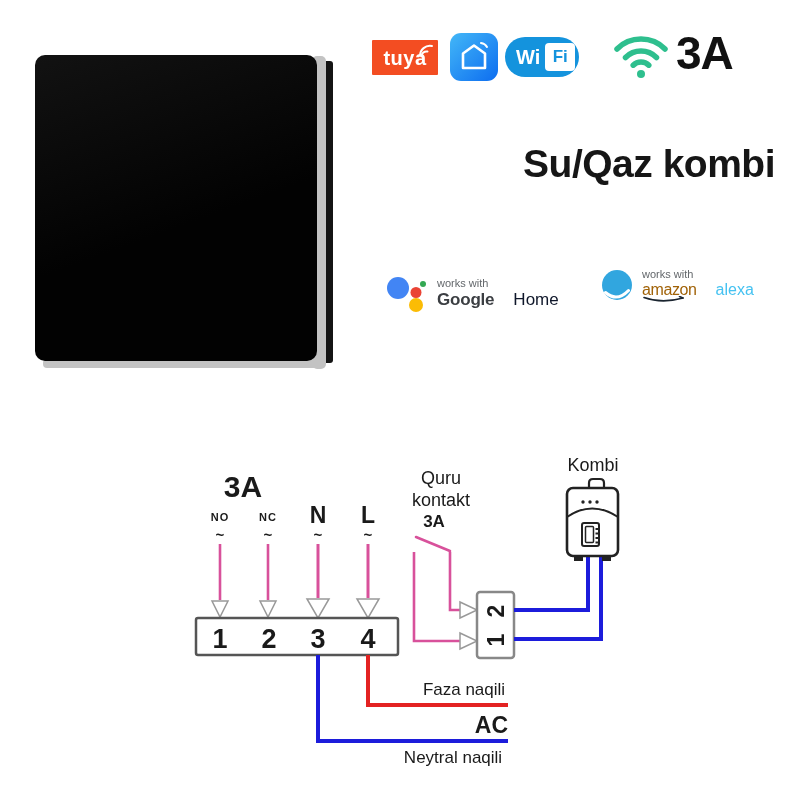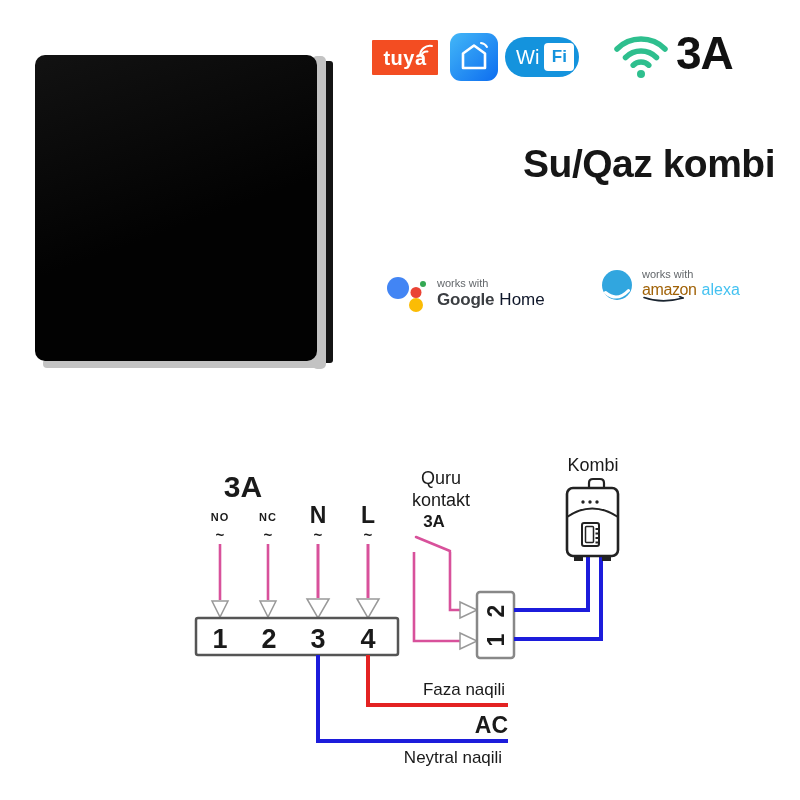--- a/index.html
+++ b/index.html
@@ -17,38 +17,38 @@
   .tuya{position:absolute;left:372px;top:40px;width:66px;height:35px;background:#f34d22;border-radius:1px;
         display:flex;align-items:center;justify-content:center;}
   .tuya span{color:#fff;font-size:20px;font-weight:700;letter-spacing:.5px;margin-top:2px;}
   .tuya svg{position:absolute;right:3px;top:3px;}
 
   .smartlife{position:absolute;left:450px;top:33px;width:48px;height:48px;border-radius:11px;
              background:linear-gradient(135deg,#43b7f7,#0d6df0);display:flex;align-items:center;justify-content:center;}
 
   .wifi-pill{position:absolute;left:505px;top:37px;width:74px;height:40px;border-radius:20px;background:#1493dd;
              display:flex;align-items:center;gap:5px;padding-left:11px;box-sizing:border-box;}
-  .wifi-pill .wi{color:#fff;font-size:20px;font-weight:400;}
+  .wifi-pill .wi{color:#fff;font-size:20px;font-weight:700;}
   .wifi-pill .fi-box{width:30px;height:28px;background:#fff;border-radius:4px;display:flex;align-items:center;justify-content:center;}
   .wifi-pill .fi-box span{color:#1493dd;font-size:17px;font-weight:800;}
 
   .wifi-signal{position:absolute;left:610px;top:24px;}
   .amp-badge{position:absolute;left:676px;top:26px;font-size:46px;font-weight:800;color:#111;letter-spacing:-1px;}
 
   
   .title{position:absolute;left:400px;top:142px;width:375px;text-align:right;
          font-size:39px;font-weight:700;color:#161616;letter-spacing:-.5px;}
 
   
   .badge{position:absolute;display:flex;align-items:center;}
   .badge-google{left:386px;top:268px;gap:7px;}
   .badge-alexa{left:600px;top:264px;gap:8px;}
   .badge .txt{display:flex;flex-direction:column;line-height:1.15;}
   .badge .works{font-size:11px;color:#63676b;}
-  .brandline{display:flex;align-items:baseline;gap:5px;position:relative;}
+  .brandline{display:flex;align-items:baseline;gap:19px;position:relative;}
   .g-brand{font-size:17px;font-weight:600;color:#3b3e42;letter-spacing:-.2px;}
   .g-suffix{font-size:17px;color:#0f172a;}
   .a-brand{font-size:16px;font-weight:400;color:#a16207;letter-spacing:-.4px;}
   .a-suffix{font-size:16px;color:#45c2f1;}
   .smile{position:absolute;left:0;top:15px;}
 
   
   .diagram{position:absolute;left:0;top:0;width:800px;height:800px;}
   .diagram text{font-family:"Liberation Sans",sans-serif;fill:#1a1a1a;}
   .t-amp{font-size:30px;font-weight:700;}

